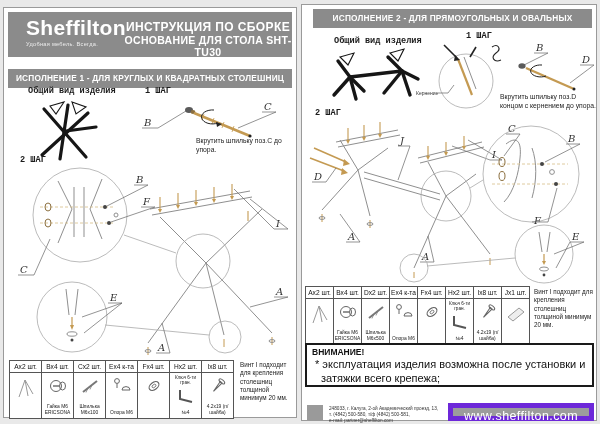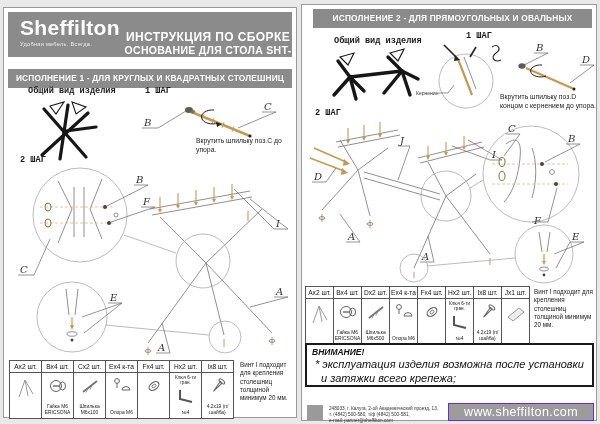--- a/index.html
+++ b/index.html
@@ -1,52 +1,52 @@
 <!DOCTYPE html>
 <html><head>
 <meta charset="utf-8">
 <style>
   html,body{margin:0;padding:0;}
   body{width:600px;height:424px;background:#e9e9e9;font-family:"Liberation Sans",sans-serif;position:relative;overflow:hidden;}
   .panel{position:absolute;background:#fff;border:1px solid #9a9a9a;box-sizing:border-box;}
   #panel1{left:3px;top:7px;width:294px;height:411px;}
   #panel2{left:301px;top:4px;width:296px;height:417px;}
   .band{position:absolute;left:4px;top:4px;right:4px;height:45px;background:#8b8b8b;display:flex;}
-  .logo{width:116px;padding:4px 0 0 12px;box-sizing:border-box;}
+  .logo{width:116px;padding:4px 0 0 18px;box-sizing:border-box;}
   .logo-name{color:#fff;font-size:21px;font-weight:bold;letter-spacing:.3px;line-height:24px;}
   .logo-tag{color:#ededed;font-size:5.6px;margin-top:1px;letter-spacing:.3px;}
-  .titles{flex:1;text-align:center;color:#fff;font-weight:bold;padding-top:18px;}
+  .titles{flex:1;text-align:center;color:#fff;font-weight:bold;padding-top:8px;}
   .title1{font-size:12px;letter-spacing:.4px;}
   .title2{font-size:10.5px;letter-spacing:.3px;}
   .secbar{position:absolute;background:#8b8b8b;color:#fff;font-weight:bold;font-size:8.3px;text-align:center;letter-spacing:.2px;}
   #secbar1{left:4px;top:53px;right:4px;height:19px;line-height:19px;margin-top:8px;}
   #secbar2{left:4px;top:4px;right:4px;height:19px;line-height:19px;margin-left:7px;}
   .lbl{position:absolute;font-weight:bold;font-size:8.6px;color:#1c1c1c;font-family:Liberation Mono, monospace;}
   .cap{position:absolute;font-size:6.8px;color:#1c1c1c;line-height:1.3;}
   .abs{position:absolute;}
   
   .parts{position:absolute;display:flex;border:1px solid #555;border-right:none;background:#fff;}
   .pcol{border-right:1px solid #555;display:flex;flex-direction:column;}
   .parts1 .pcol{width:31px;}
   .parts2 .pcol{width:27px;}
   .phd{height:11px;line-height:11px;font-size:6.6px;text-align:center;border-bottom:1px solid #555;color:#111;white-space:nowrap;}
   .pbd{height:45px;display:flex;flex-direction:column;align-items:center;padding:2px 1px;box-sizing:border-box;}
   .picon{flex:0 0 auto;margin-top:2px;}
   .ptop{font-size:4.6px;text-align:center;color:#222;line-height:1.15;}
   .pnm{font-size:4.9px;text-align:center;color:#222;line-height:1.2;margin-top:auto;}
   .note{position:absolute;font-size:6.3px;color:#1c1c1c;line-height:1.32;}
   
-  .warn{position:absolute;left:3px;top:338px;width:289px;height:44px;border:2px solid #1a1a1a;box-sizing:border-box;padding:2px 5px;background:#fff;font-style:italic;}
+  .warn{position:absolute;left:3px;top:338px;width:289px;height:44px;border:2px solid #1a1a1a;box-sizing:border-box;padding:2px 5px;background:#fff;}
   .warn-title{font-size:8.5px;font-weight:bold;color:#111;}
   .warn-item{font-size:11px;color:#111;line-height:1.3;padding-left:9px;text-indent:-6px;}
   .loadbar{position:absolute;left:3px;top:385px;width:289px;height:13px;background:#8b8b8b;color:#fff;font-weight:bold;font-size:8px;text-align:center;line-height:13px;}
   .footer{position:absolute;left:3px;top:400px;width:289px;height:17px;}
   .fsq{position:absolute;left:2px;top:0;width:16px;height:16px;background:#9a9a9a;}
   .addr{position:absolute;left:24px;top:1px;font-size:4.7px;color:#333;line-height:1.3;}
-  .webbar{position:absolute;right:0;top:-2px;width:146px;height:18px;background:#9c9c9c;border:1px solid #6d28d9;box-sizing:border-box;color:#fff;font-size:12.5px;text-align:center;line-height:16px;letter-spacing:.4px;}
+  .webbar{position:absolute;right:0;top:-2px;width:146px;height:18px;background:#9c9c9c;border:5px solid #6d28d9;box-sizing:border-box;color:#fff;font-size:12.5px;text-align:center;line-height:16px;letter-spacing:.4px;}
   
   .gl{stroke:#8f8f8f;fill:none;stroke-width:1;}
   .gt{stroke:#a9a9a9;fill:none;stroke-width:.8;}
   .tan{stroke:#c49a52;fill:none;}
   .dash{stroke:#d5bd85;stroke-dasharray:3 2;fill:none;stroke-width:.8;}
   .blk{stroke:#222;fill:none;}
   .lab{font:italic 10px "DejaVu Serif",serif;fill:#333;}
   .smalltxt{font:5px "Liberation Sans",sans-serif;fill:#333;}
   .ld{stroke:#666;stroke-width:.7;fill:none;}
 </style>

